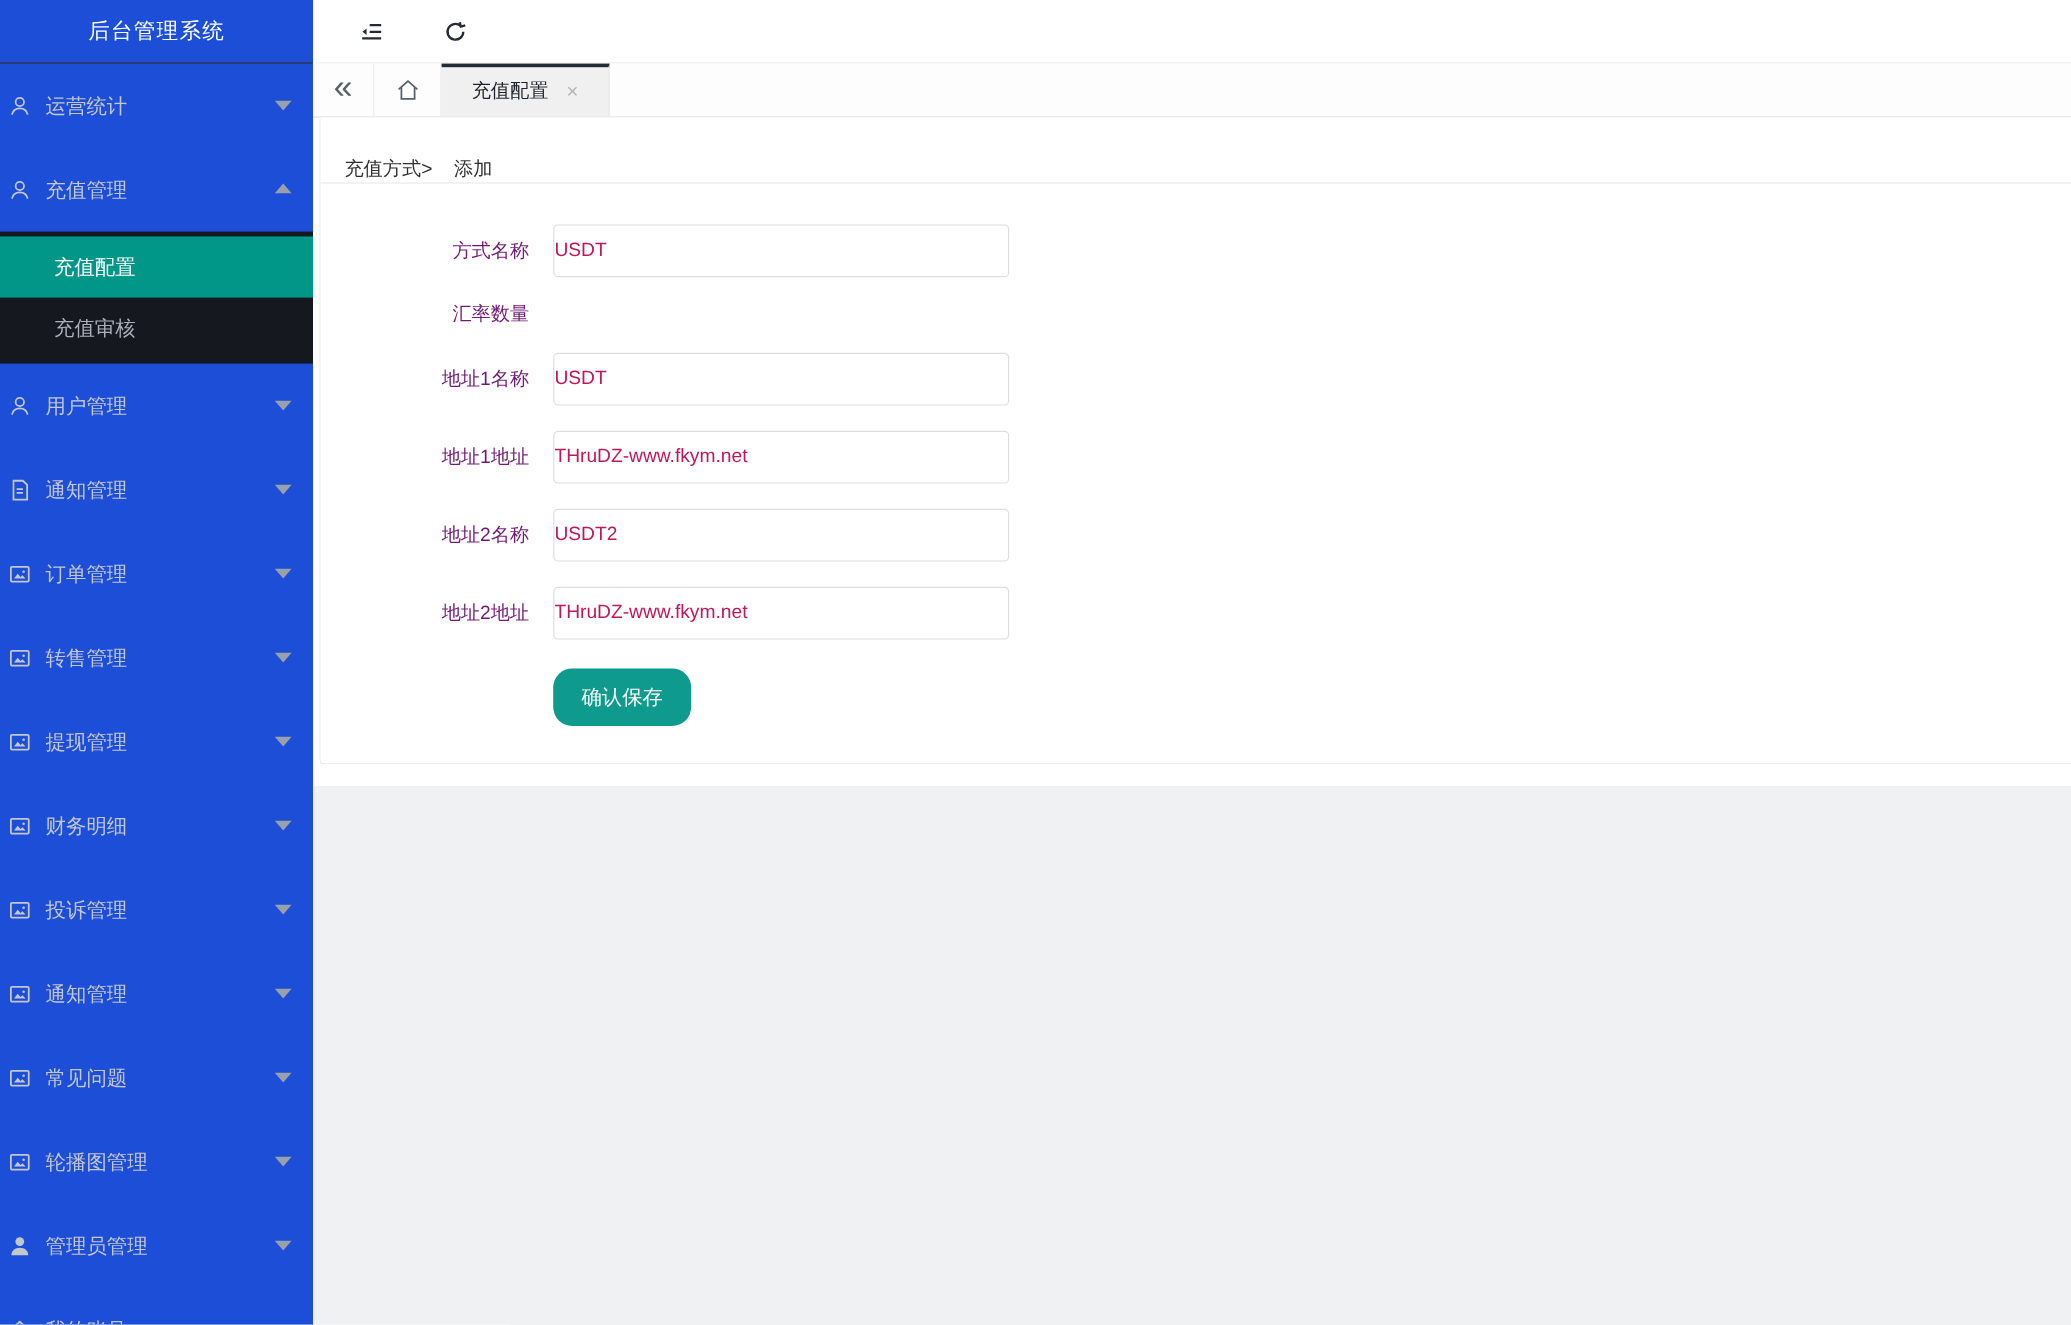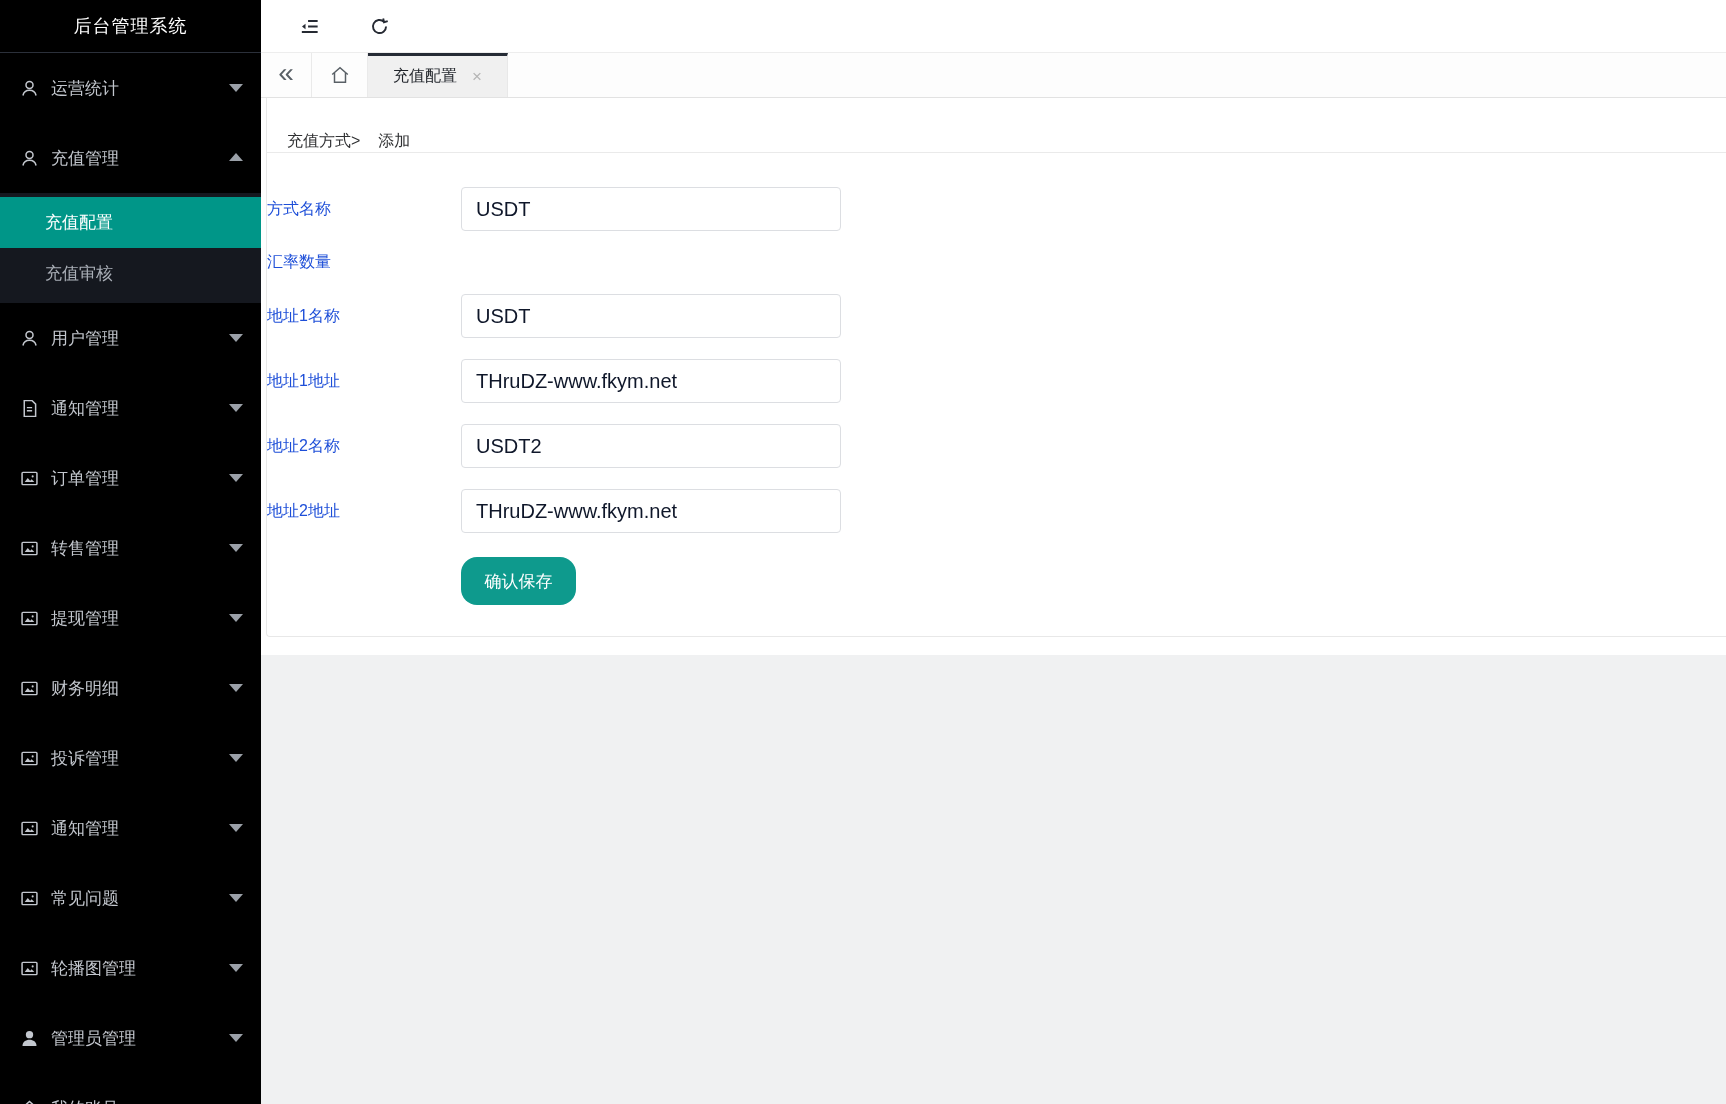--- a/index.html
+++ b/index.html
@@ -1,24 +1,24 @@
 <!DOCTYPE html>
 <html><head>
 <meta charset="utf-8">
 <style>
   * { margin:0; padding:0; box-sizing:border-box; }
   html,body { width:1726px; height:1104px; overflow:hidden;
     font-family:"Liberation Sans","DejaVu Sans",sans-serif; background:#fff; }
   .app { display:flex; width:1726px; height:1104px; }
 
   
-  .sidebar { width:261px; flex-shrink:0; background:#000000; color:#c3c7ce; overflow:hidden; }
+  .sidebar { width:261px; flex-shrink:0; background:#1d4ed8; color:#c3c7ce; overflow:hidden; }
   .sb-title { height:53px; line-height:52px; text-align:center; color:#fff; font-size:18px;
     border-bottom:1px solid #2b303a; letter-spacing:1px; }
-  .nav-item { height:70px; display:flex; align-items:center; padding-left:19px;
+  .nav-item { height:70px; display:flex; align-items:center; padding-left:6px;
     position:relative; cursor:pointer; font-size:17px; color:#c3c7ce; }
   .nav-icon { width:21px; height:21px; margin-right:11px; display:flex; align-items:center; }
   .nav-icon svg { width:21px; height:21px; }
   .caret { position:absolute; right:18px; top:50%; margin-top:-4px; width:0; height:0;
     border-left:7px solid transparent; border-right:7px solid transparent;
     border-top:8px solid #9aa0a8; }
   .caret.up { border-top:none; border-bottom:8px solid #9aa0a8; margin-top:-5px; }
   .submenu { background:#15181f; padding:4px 0; }
   .submenu-item { height:51px; line-height:51px; padding-left:45px; font-size:17px;
     color:#abb0b8; cursor:pointer; }
@@ -45,23 +45,23 @@
   .tab-close { color:#b5b5b5; font-size:17px; line-height:1; cursor:pointer; }
 
   .card { margin-left:5px; background:#fff; border-left:1px solid #e8e8e8;
     border-bottom:1px solid #e8e8e8; border-bottom-left-radius:4px; flex-shrink:0; }
   .crumb { height:55px; border-bottom:1px solid #eaeaea; display:flex; align-items:flex-end;
     padding-left:20px; font-size:16px; color:#303133; }
   .crumb .sep { width:18px; }
 
   .formwrap { padding:34px 0 31px 0; }
   .frow { display:flex; align-items:center; margin-bottom:21px; }
-  .flabel { width:174px; flex-shrink:0; font-size:16px; color:#1d4ed8; }
+  .flabel { width:174px; flex-shrink:0; text-align:right; font-size:16px; color:#701a75; }
   .finput { margin-left:20px; width:380px; height:44px; border:1px solid #dcdee2;
-    border-radius:4px; padding:0 14px; font-size:20px; color:#0f172a; background:#fff;
+    border-radius:4px; padding:0 0; font-size:16px; color:#be185d; background:#fff;
     font-family:inherit; outline:none; }
   .fsubmit { margin-left:194px; margin-top:3px; width:115px; height:48px; background:#0e9a8d;
     color:#fff; border:none; border-radius:16px; font-size:17px; cursor:pointer;
     font-family:inherit; }
 
   .gray-area { flex:1; margin-top:18px; background:#f0f1f2; }
 
   svg { display:block; }
 </style>
 </head>

